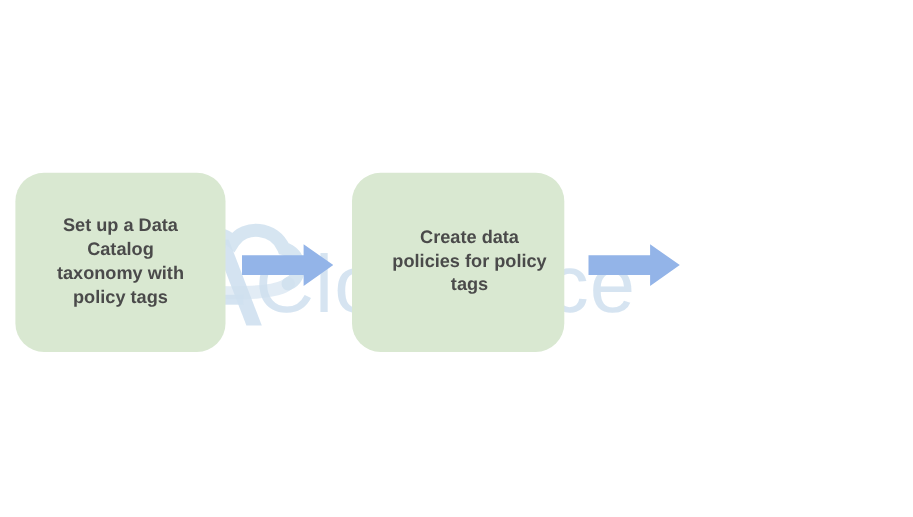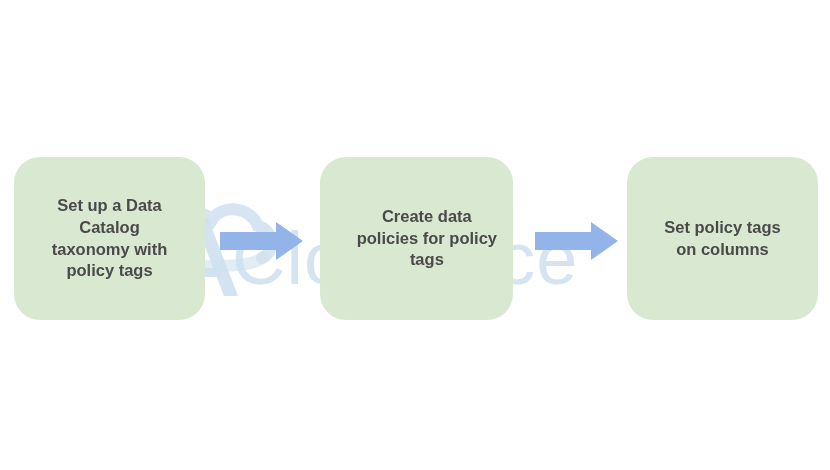--- a/index.html
+++ b/index.html
@@ -135,19 +135,15 @@
 policies for policy
 tags</span>
     </div>
 
     <span class="arrow" id="arrow-1">
       <svg width="87" height="40" viewBox="0 0 87 40" xmlns="http://www.w3.org/2000/svg">
         <path d="M2 11 L58 11 L58 1 L85 20 L58 39 L58 29 L2 29 Z" fill="#93b4e8"></path>
       </svg>
     </span>
 
-    <div class="node" id="node-2">
-      <span class="node-label">Set policy tags
-on columns</span>
-    </div>
 
   </div>
 </div>
 
 </body></html>

